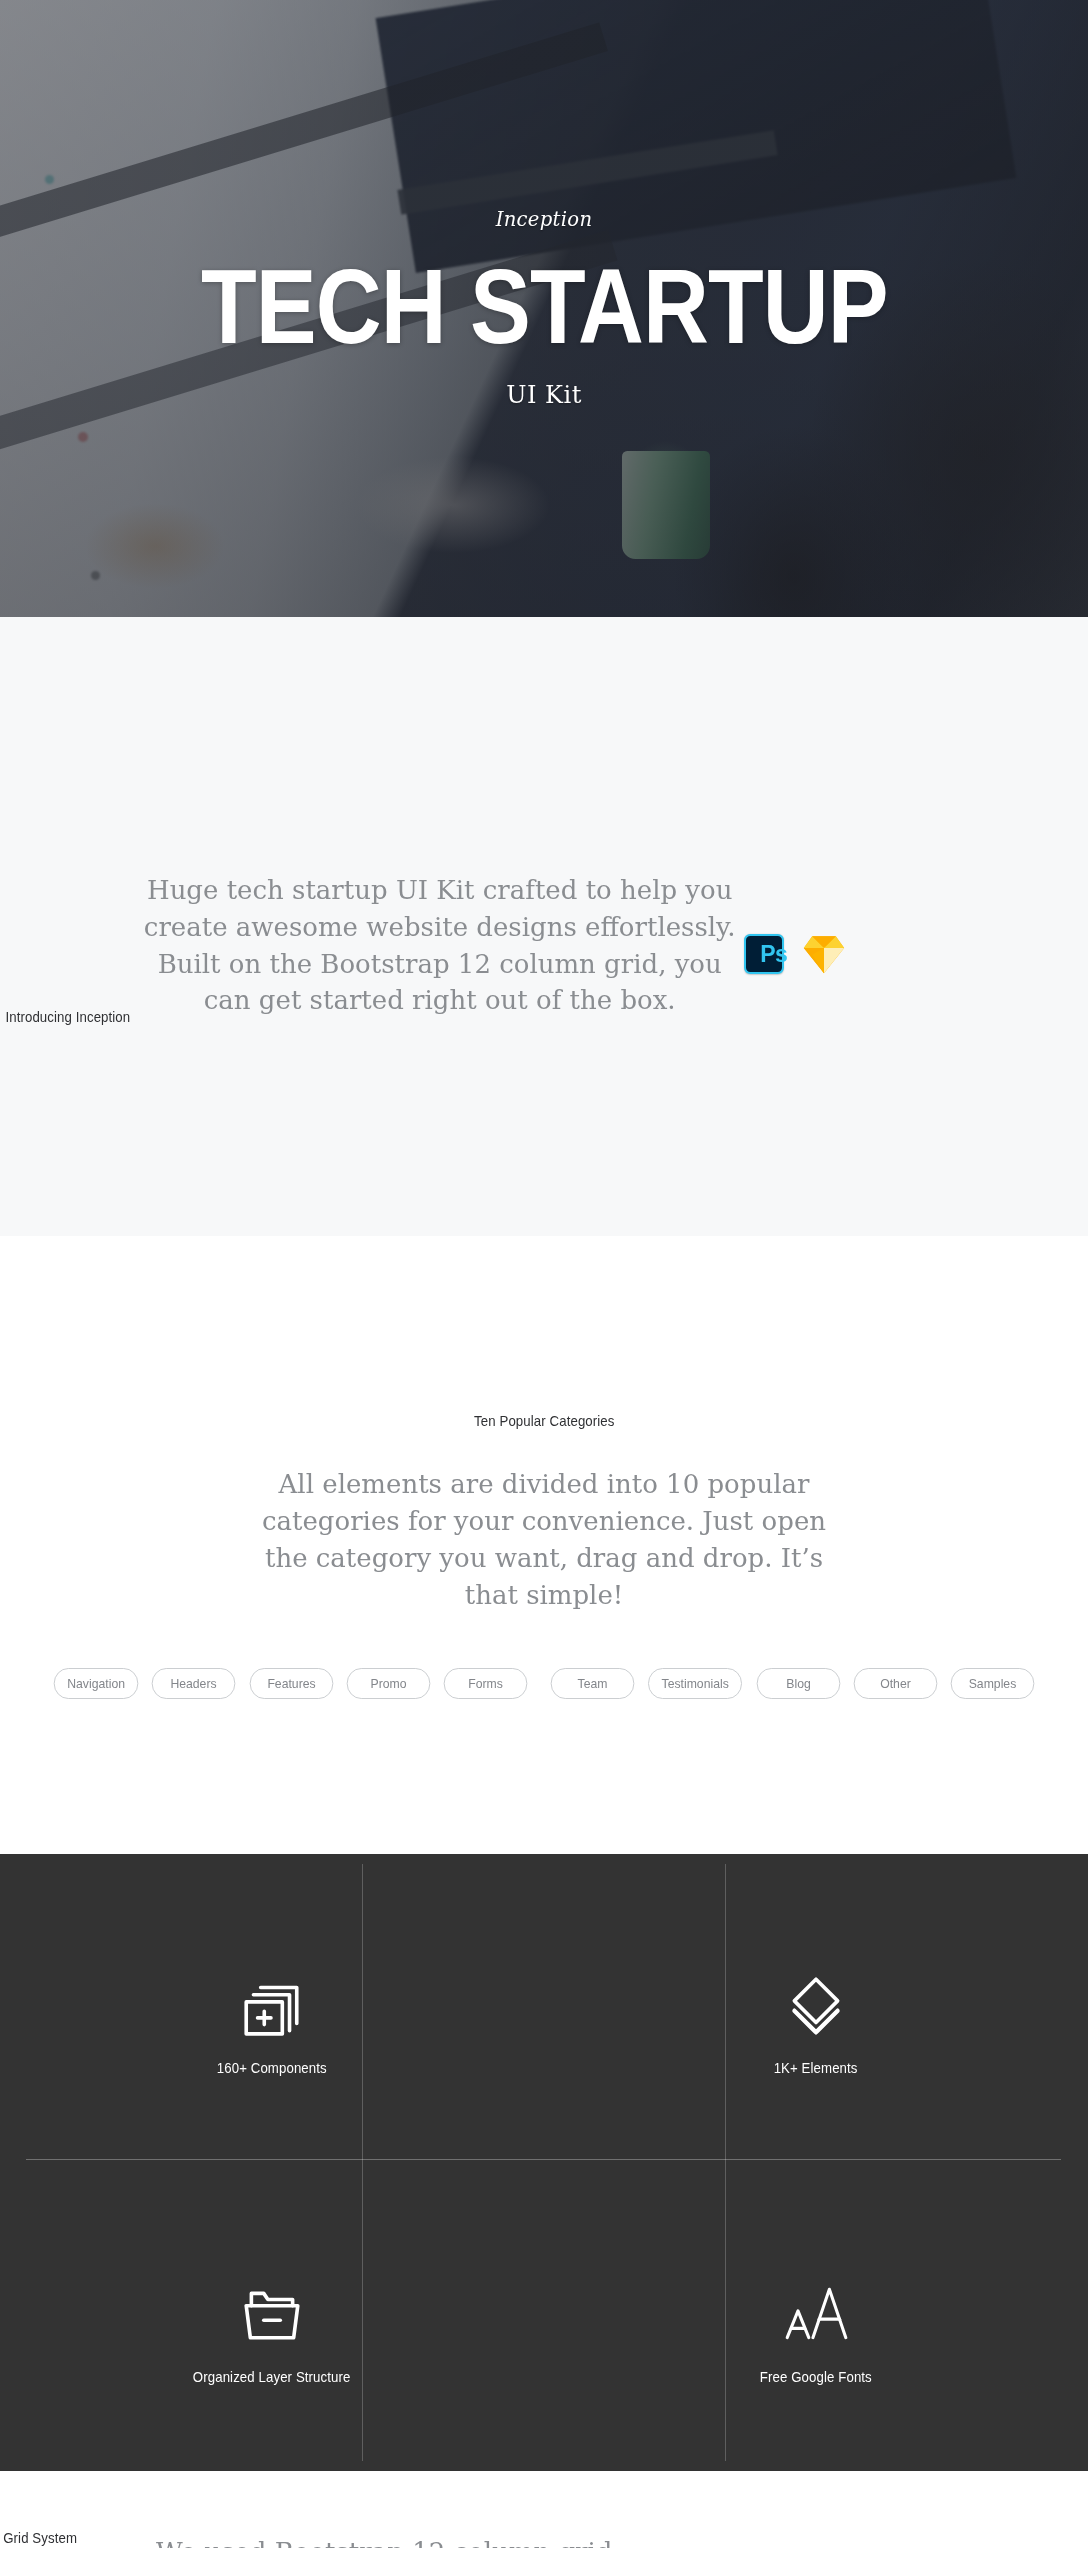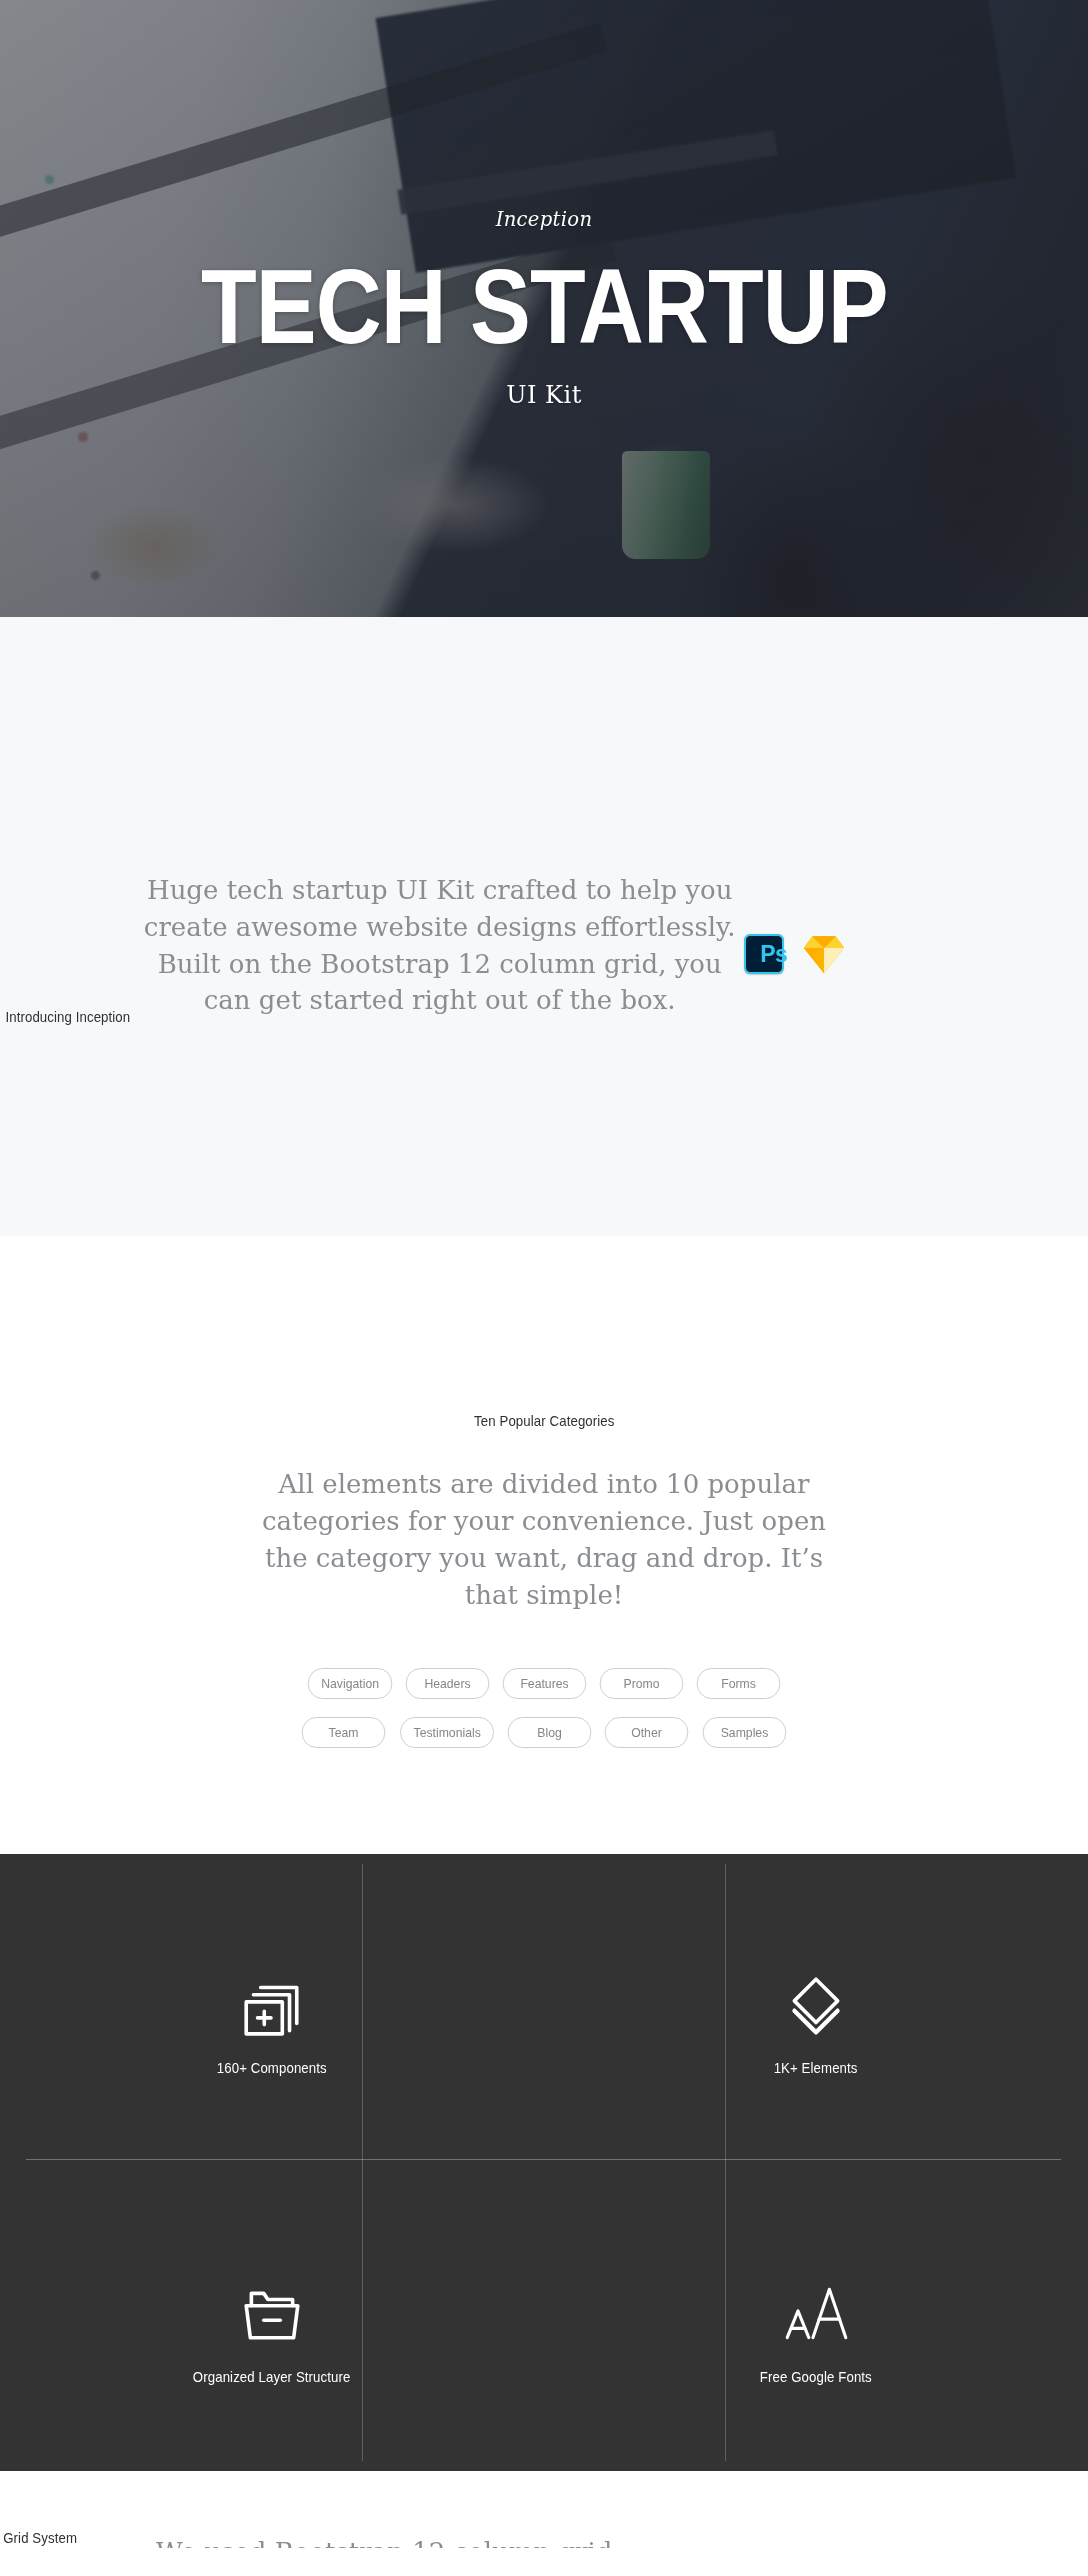--- a/index.html
+++ b/index.html
@@ -149,21 +149,21 @@
     font-size:23px;
     color:#31c5f0;
     letter-spacing:-0.5px;
     line-height:1;
   }
   .icon-sketch { width:42px; height:42px; display:block; }
 
   
   .cats-eyebrow { margin-top:177px; }
   .cats-lead { margin-top:37px; }
-  .pills { margin-top:54px; display:flex; flex-direction:column; align-items:center; gap:18px; }
+  .pills { margin-top:54px; display:flex; flex-direction:row; align-items:center; gap:18px; }
   .pill-row { display:flex; gap:8.2px; justify-content:center; }
   .pill {
     border:0.5px solid #c9ccd0;
     border-radius:20.6px;
     background:#ffffff;
     height:31px;
     padding:0 13.4px;
     min-width:89px;
     display:flex; align-items:center; justify-content:center;
     font-family:"Liberation Sans", sans-serif;

